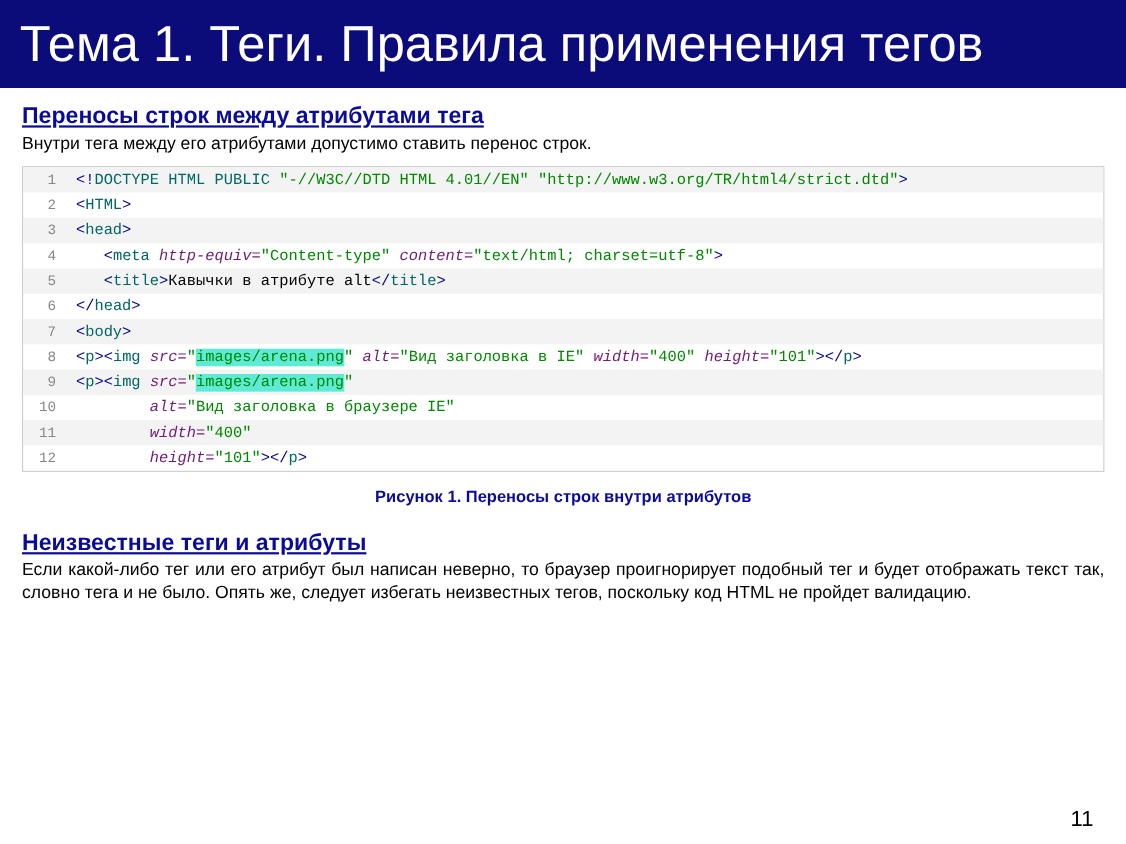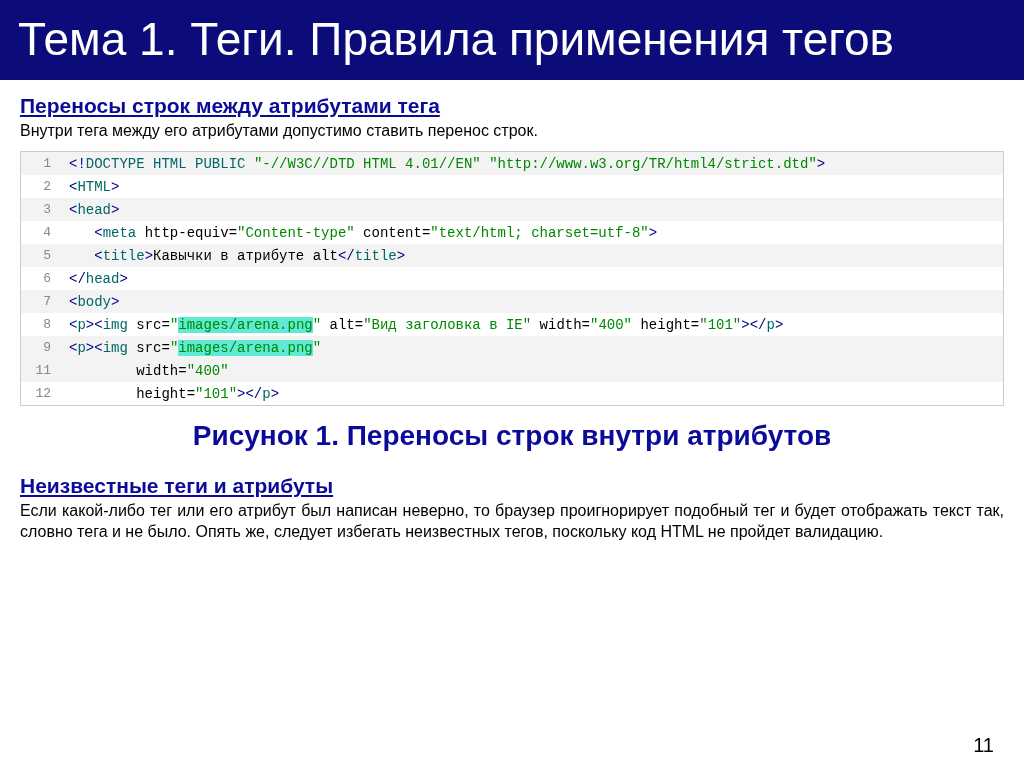--- a/index.html
+++ b/index.html
@@ -52,29 +52,29 @@
     padding-right: 18px;
     color: #888;
     font-size: 13px;
     flex-shrink: 0;
   }
   .code {
     white-space: pre;
   }
   .c-blue  { color: #000088; }
   .c-green { color: #008800; }
-  .c-brown { color: #000000; }
+  .c-brown { color: #701a75; font-style: italic; }
   .c-teal  { color: #006666; }
   .c-black { color: #000; text-align: right; }
   .bg-y    { background: #5eead4; }
   .caption {
     text-align: center;
     color: #0b0b99;
     font-weight: bold;
-    font-size: 28px;
+    font-size: 15px;
     margin: 14px 0 22px 0;
   }
   .page-num {
     position: absolute;
     right: 30px;
     bottom: 10px;
     font-size: 20px;
     color: #000;
   }
 </style>
@@ -128,20 +128,24 @@
     <div class="code-row">
       <div class="ln">8</div>
       <div class="code"><span class="c-blue">&lt;</span><span class="c-teal">p</span><span class="c-blue">&gt;&lt;</span><span class="c-teal">img</span><span> </span><span class="c-brown">src</span><span class="c-brown">=</span><span class="c-green">"</span><span class="c-green bg-y">images/arena.png</span><span class="c-green">"</span><span> </span><span class="c-brown">alt</span><span class="c-brown">=</span><span class="c-green">"Вид заголовка в IE"</span><span> </span><span class="c-brown">width</span><span class="c-brown">=</span><span class="c-green">"400"</span><span> </span><span class="c-brown">height</span><span class="c-brown">=</span><span class="c-green">"101"</span><span class="c-blue">&gt;&lt;/</span><span class="c-teal">p</span><span class="c-blue">&gt;</span></div>
     </div>
 
     <div class="code-row shade">
       <div class="ln">9</div>
       <div class="code"><span class="c-blue">&lt;</span><span class="c-teal">p</span><span class="c-blue">&gt;&lt;</span><span class="c-teal">img</span><span> </span><span class="c-brown">src</span><span class="c-brown">=</span><span class="c-green">"</span><span class="c-green bg-y">images/arena.png</span><span class="c-green">"</span></div>
     </div>
 
+    <div class="code-row">
+      <div class="ln">10</div>
+      <div class="code"><span>        </span><span class="c-brown">alt</span><span class="c-brown">=</span><span class="c-green">"Вид заголовка в браузере IE"</span></div>
+    </div>
 
     <div class="code-row shade">
       <div class="ln">11</div>
       <div class="code"><span>        </span><span class="c-brown">width</span><span class="c-brown">=</span><span class="c-green">"400"</span></div>
     </div>
 
     <div class="code-row">
       <div class="ln">12</div>
       <div class="code"><span>        </span><span class="c-brown">height</span><span class="c-brown">=</span><span class="c-green">"101"</span><span class="c-blue">&gt;&lt;/</span><span class="c-teal">p</span><span class="c-blue">&gt;</span></div>
     </div>

